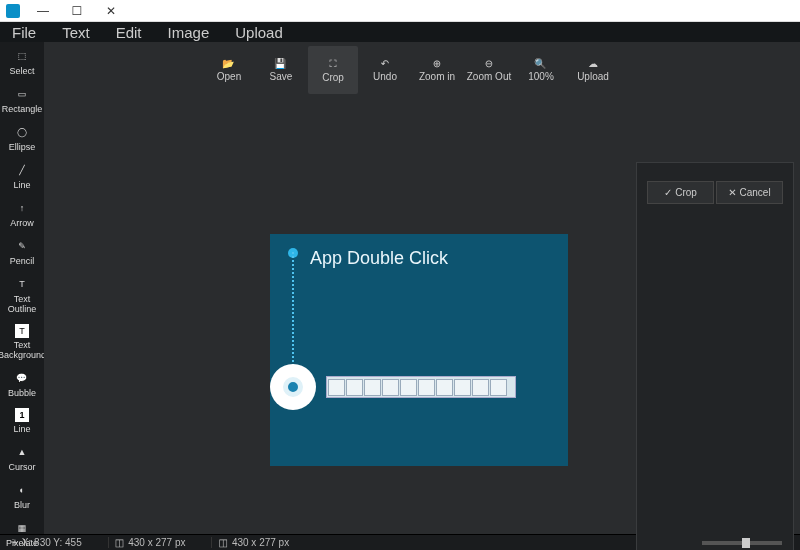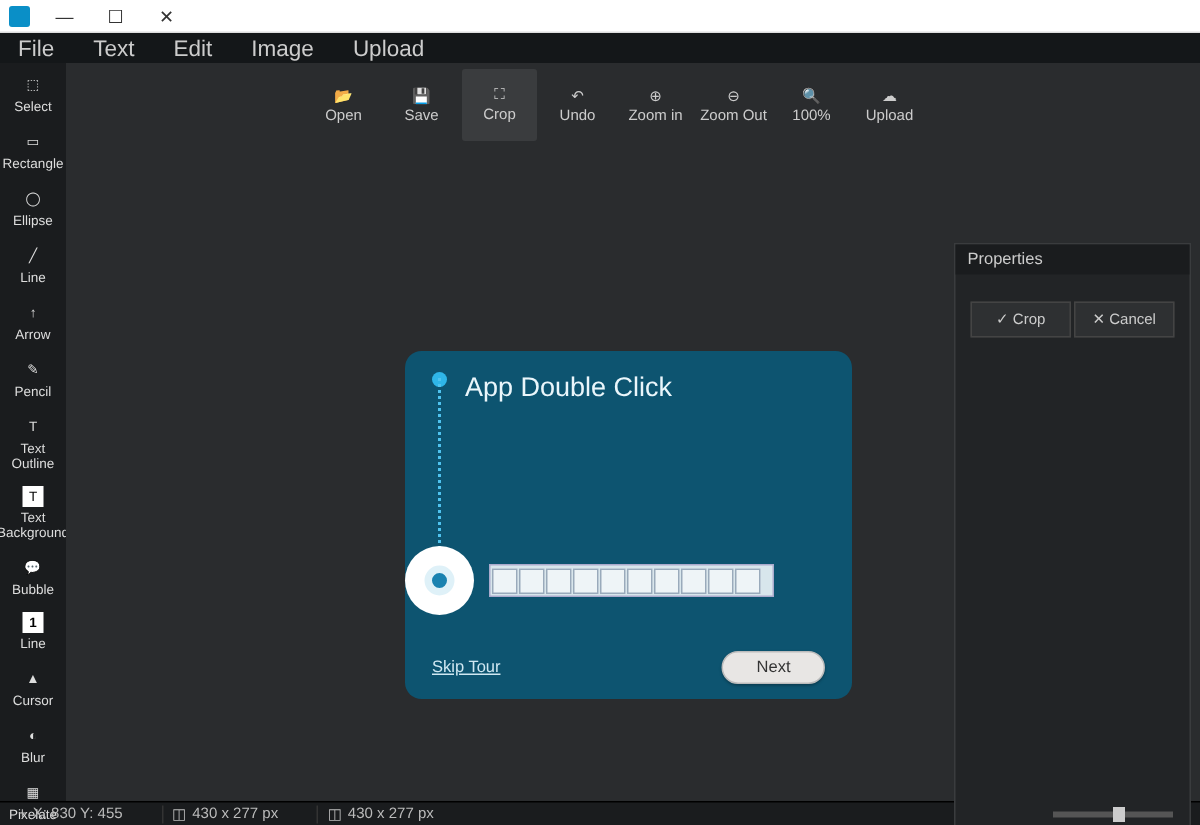--- a/index.html
+++ b/index.html
@@ -17,21 +17,21 @@
 .tool svg, .tool .tico { width: 16px; height: 16px; display:flex; align-items:center; justify-content:center;}
 .mainarea { flex: 1; display: flex; flex-direction: column; position: relative; }
 .toolbar { height: 56px; background: #2a2c2e; display: flex; gap: 2px; padding-left: 160px; padding-top:4px;}
 .tbtn { width: 50px; height: 48px; display: flex; flex-direction: column; align-items: center; justify-content: center; gap: 2px; color: #ccc; font-size: 10px; border-radius:2px;}
 .tbtn.active { background: #3a3c3e; }
 .canvas { flex: 1; position: relative; background: #2a2c2e; }
 .rightpanel { position: absolute; right: 6px; top: 64px; width: 158px; height: 410px; background: #222426; border: 1px solid #3a3c3e; }
 .rightpanel .hdr { background: #1a1c1e; color: #ccc; padding: 4px 8px; font-size: 11px; }
 .rightpanel .btns { display: flex; gap: 2px; padding: 18px 10px; }
 .pbtn { flex:1; background: #2e3032; border: 1px solid #444; color: #ccc; font-size: 10px; padding: 5px 4px; text-align: center; }
-.tour { position: absolute; left: 226px; top: 136px; width: 298px; height: 232px; background: #0d5470; border-radius: 11px; padding: 14px 18px 12px 40px; color: #cfe8f2; }
+.tour { position: absolute; left: 226px; top: 136px; width: 298px; height: 232px; background: #0d5470; border-radius: 0; padding: 14px 18px 12px 40px; color: #cfe8f2; }
 .tour h2 { font-size: 18px; font-weight: 400; color: #eaf6fb; margin-bottom: 4px; }
 .tour p { font-size: 11px; line-height: 1.35; color: #c7e2ed; }
 .tour .line { position:absolute; left:22px; top:18px; width:1px; height:130px; border-left:2px dotted #4fc3ef; }
 .tour .dot { position:absolute; left:18px; top:14px; width:10px; height:10px; border-radius:50%; background:#2fb6e8; }
 .tour .big { position:absolute; left:0px; bottom:56px; width:46px; height:46px; border-radius:50%; background:#fff; display:flex; align-items:center; justify-content:center; }
 .tour .bigin { width:20px; height:20px; border-radius:50%; background:#1a82b0; border:5px solid #dff1f8;}
 .tour .tray { position:absolute; left:56px; bottom:68px; height:22px; width:190px; background:#d8e6ec; border:1px solid #aac; display:flex; align-items:center; gap:1px; padding:1px;}
 .tray span{ width:17px; height:17px; background:#eef4f7; border:1px solid #9ab; display:inline-block;}
 .tour .foot { position:absolute; left:18px; right:18px; bottom:10px; display:flex; justify-content:space-between; align-items:center;}
 .skip { color:#d0e8f2; text-decoration:underline; font-size:11px;}
@@ -170,28 +170,23 @@
             <span></span>
             <span></span>
             <span></span>
             <span></span>
             <span></span>
             <span></span>
             <span></span>
             <span></span>
             <span></span>
         </div>
-        <div class="foot">
-          <a class="skip">Skip Tour</a>
-          <button class="nextbtn">Next</button>
-        </div>
       </div>
 
       <div class="rightpanel">
-        <div class="hdr">Properties</div>
         <div class="btns">
           <div class="pbtn">✓ Crop</div>
           <div class="pbtn">✕ Cancel</div>
         </div>
       </div>
     </div>
   </div>
 </div>
 
 <div class="statusbar">

